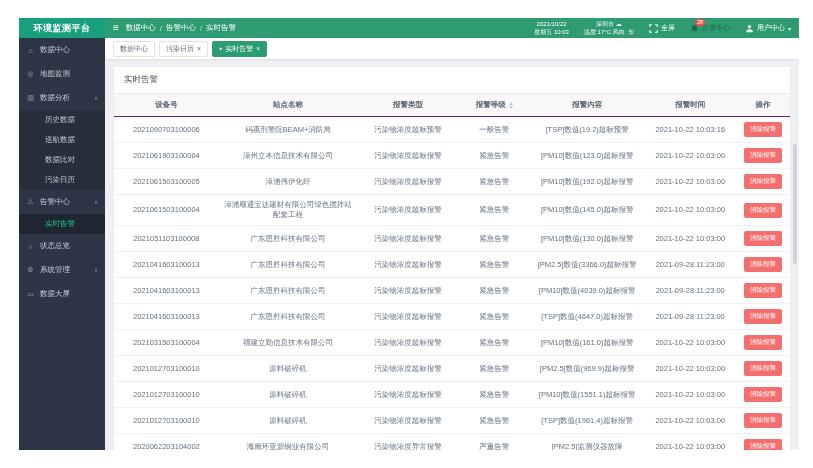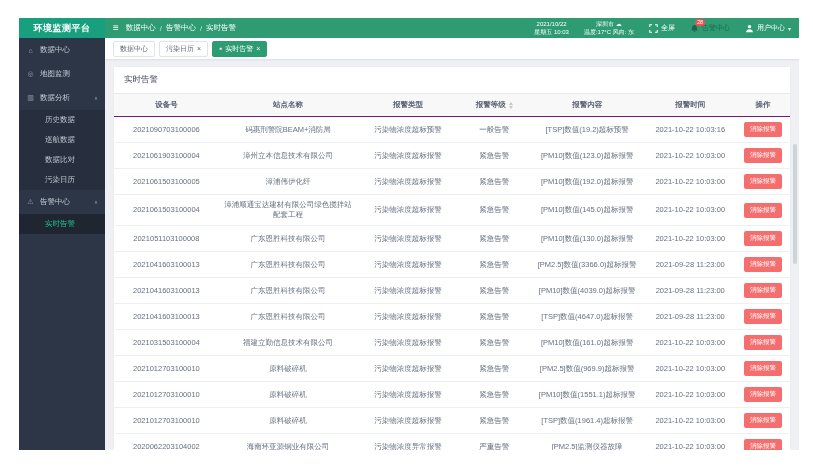--- a/index.html
+++ b/index.html
@@ -80,20 +80,33 @@
           <div class="sub-item">污染日历</div>
         </div>
         <div class="side-item">
           <span class="ico">⚠</span>
           <span>告警中心</span>
           <span class="chev">∧</span>
         </div>
         <div class="submenu">
           <div class="sub-item active">实时告警</div>
         </div>
+        <div class="side-item">
+          <span class="ico">○</span>
+          <span>状态总览</span>
+        </div>
+        <div class="side-item">
+          <span class="ico">⚙</span>
+          <span>系统管理</span>
+          <span class="chev">∨</span>
+        </div>
+        <div class="side-item">
+          <span class="ico">▭</span>
+          <span>数据大屏</span>
+        </div>
       </nav>
   </aside>
 
   <div class="main">
 
     <header class="topbar">
       <span class="burger">≡</span>
       <nav class="crumbs">
           <span>数据中心</span>
           <span class="sep">/</span>

